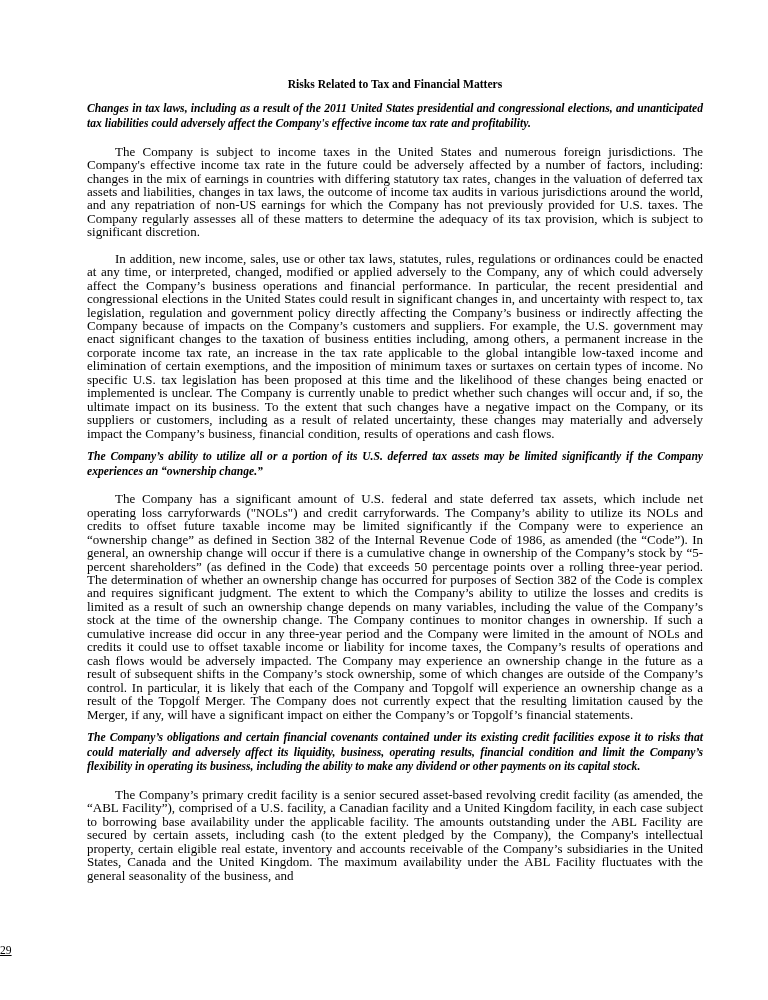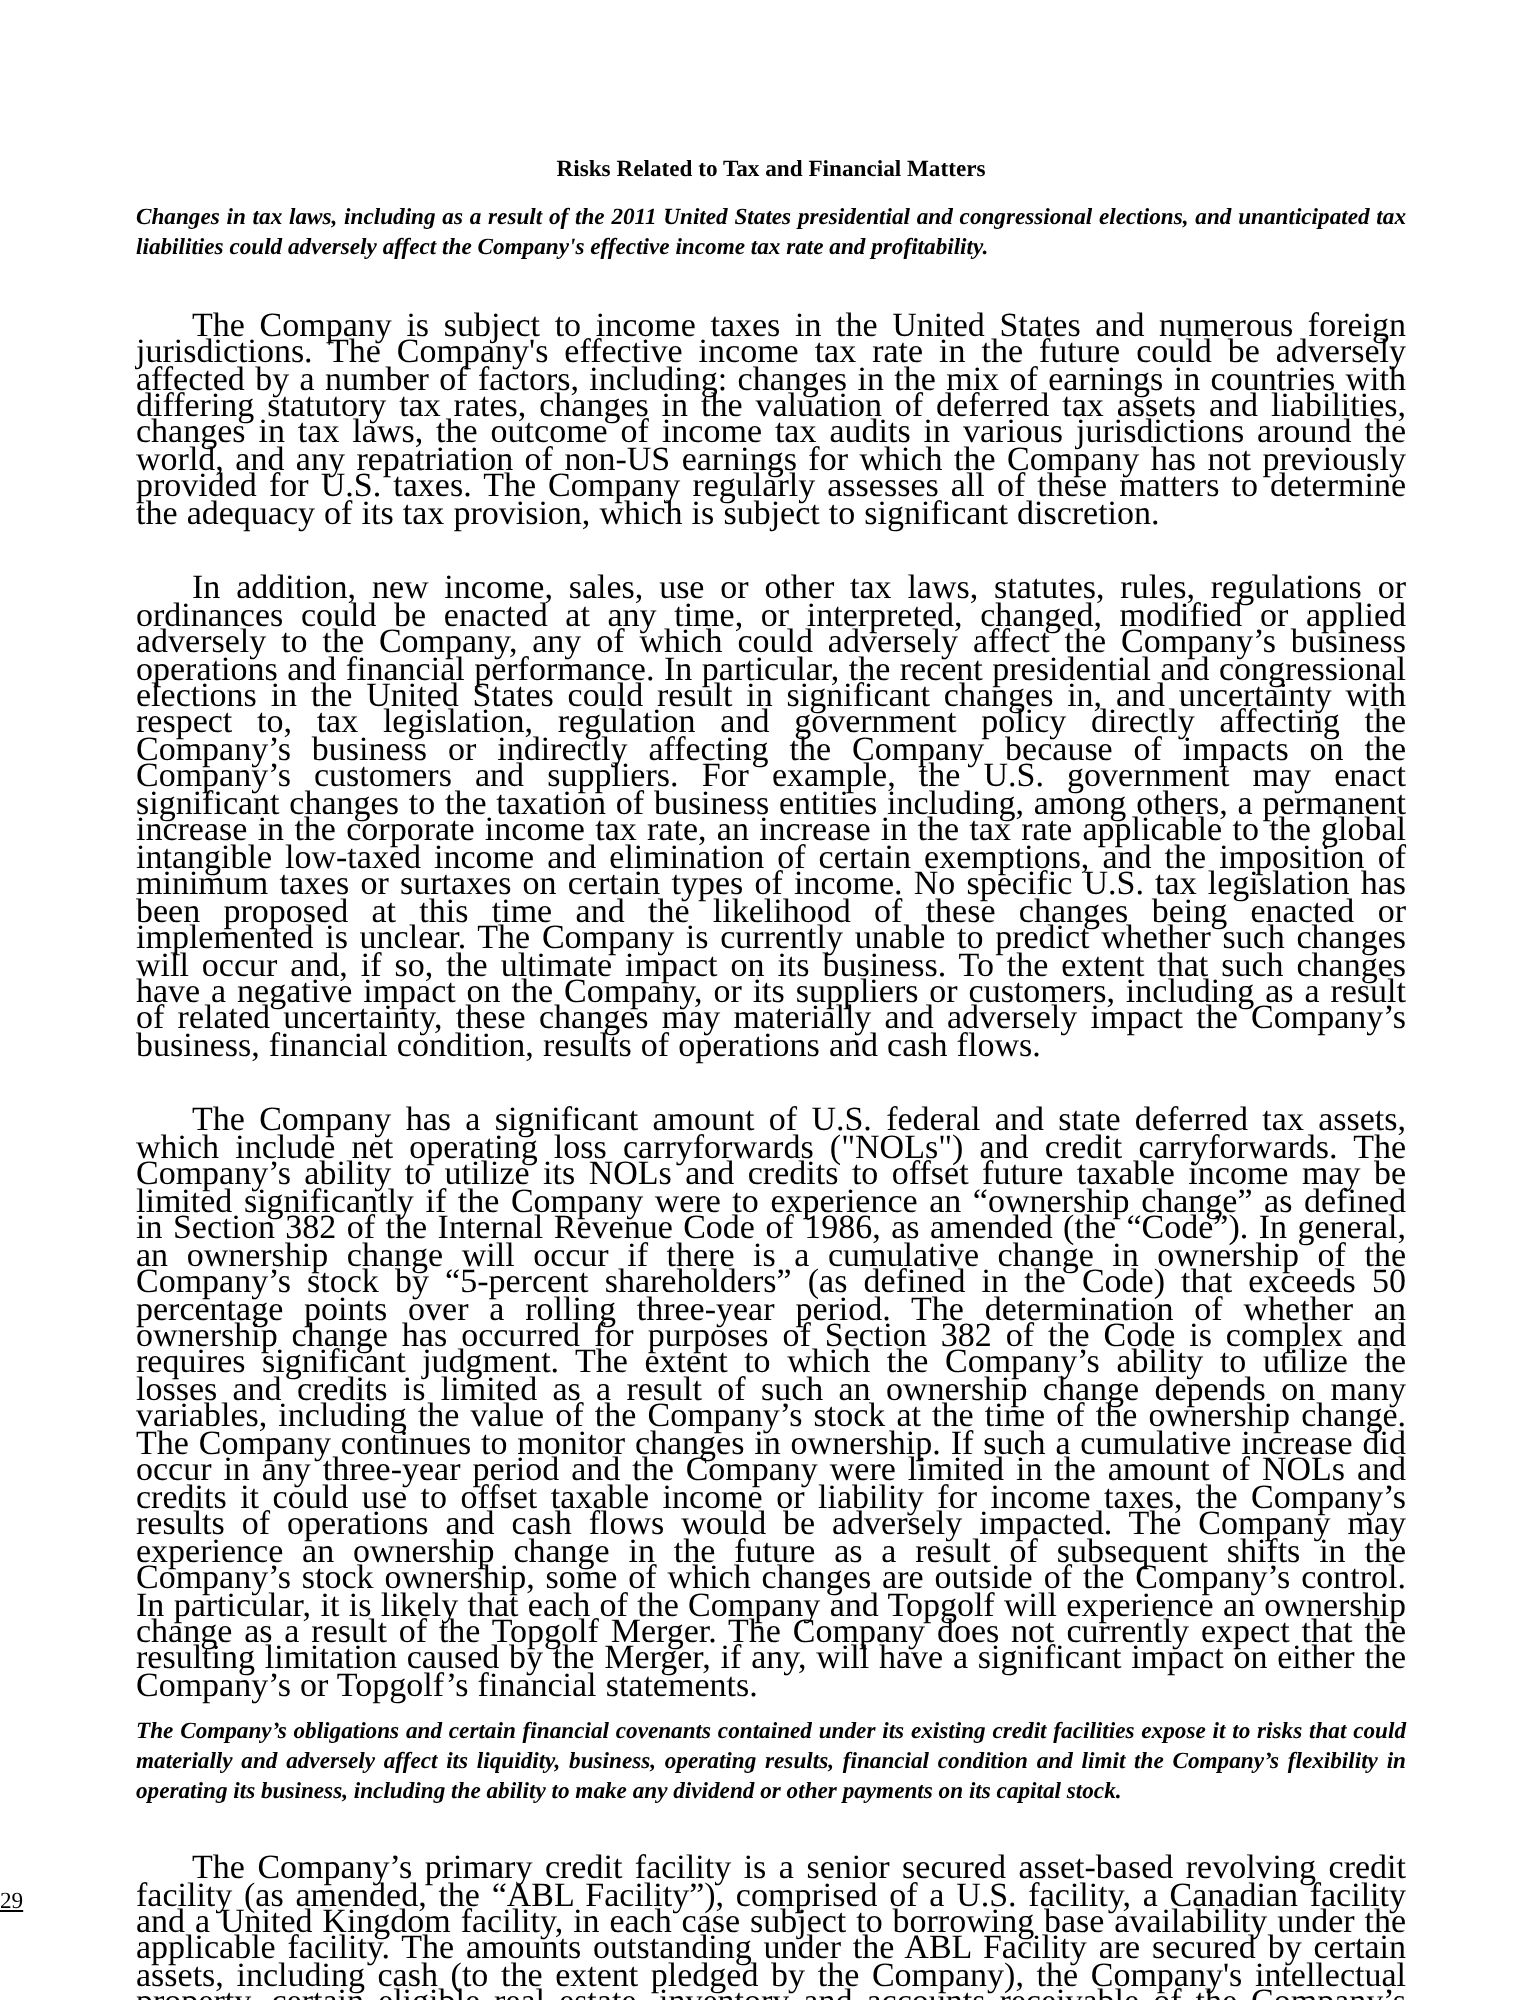--- a/index.html
+++ b/index.html
@@ -15,43 +15,43 @@
     font-family: "Liberation Serif", "DejaVu Serif", serif;
     position: relative;
     overflow: hidden;
   }
   .doc {
     position: absolute;
     top: 0;
     left: 0;
     width: 768px;
     height: 1000px;
-    padding: 78px 65px 0 68px;
+    padding: 78px 65px 0 87px;
   }
   .section-title {
     text-align: center;
     font-weight: bold;
     font-size: 11.6px;
     line-height: 13.4px;
     margin: 0 0 11px 0;
   }
   .risk-heading {
     font-weight: bold;
     font-style: italic;
     text-align: justify;
     font-size: 11.6px;
     line-height: 14.6px;
     margin: 10px 0 4px 0;
   }
   .para {
     text-align: justify;
     text-indent: 28px;
-    font-size: 17px;
+    font-size: 13px;
     line-height: 13.45px;
-    margin: 24px 0 0 0;
+    margin: 13px 0 0 0;
     word-spacing: 0.3px;
   }
   .page-number {
     position: absolute;
     left: 0;
     right: 0;
     top: 944px;
     text-align: left;
     font-size: 11.6px;
     text-decoration: underline;
@@ -63,20 +63,21 @@
 <div class="doc">
 
   <div class="section-title">Risks Related to Tax and Financial Matters</div>
 
   <div class="risk-heading">Changes in tax laws, including as a result of the 2011 United States presidential and congressional elections, and unanticipated tax liabilities could adversely affect the Company's effective income tax rate and profitability.</div>
 
   <p class="para">The Company is subject to income taxes in the United States and numerous foreign jurisdictions. The Company's effective income tax rate in the future could be adversely affected by a number of factors, including: changes in the mix of earnings in countries with differing statutory tax rates, changes in the valuation of deferred tax assets and liabilities, changes in tax laws, the outcome of income tax audits in various jurisdictions around the world, and any repatriation of non-US earnings for which the Company has not previously provided for U.S. taxes. The Company regularly assesses all of these matters to determine the adequacy of its tax provision, which is subject to significant discretion.</p>
 
   <p class="para">In addition, new income, sales, use or other tax laws, statutes, rules, regulations or ordinances could be enacted at any time, or interpreted, changed, modified or applied adversely to the Company, any of which could adversely affect the Company’s business operations and financial performance. In particular, the recent presidential and congressional elections in the United States could result in significant changes in, and uncertainty with respect to, tax legislation, regulation and government policy directly affecting the Company’s business or indirectly affecting the Company because of impacts on the Company’s customers and suppliers. For example, the U.S. government may enact significant changes to the taxation of business entities including, among others, a permanent increase in the corporate income tax rate, an increase in the tax rate applicable to the global intangible low-taxed income and elimination of certain exemptions, and the imposition of minimum taxes or surtaxes on certain types of income. No specific U.S. tax legislation has been proposed at this time and the likelihood of these changes being enacted or implemented is unclear. The Company is currently unable to predict whether such changes will occur and, if so, the ultimate impact on its business. To the extent that such changes have a negative impact on the Company, or its suppliers or customers, including as a result of related uncertainty, these changes may materially and adversely impact the Company’s business, financial condition, results of operations and cash flows.</p>
 
+  <div class="risk-heading">The Company’s ability to utilize all or a portion of its U.S. deferred tax assets may be limited significantly if the Company experiences an “ownership change.”</div>
 
   <p class="para">The Company has a significant amount of U.S. federal and state deferred tax assets, which include net operating loss carryforwards ("NOLs") and credit carryforwards. The Company’s ability to utilize its NOLs and credits to offset future taxable income may be limited significantly if the Company were to experience an “ownership change” as defined in Section 382 of the Internal Revenue Code of 1986, as amended (the “Code”). In general, an ownership change will occur if there is a cumulative change in ownership of the Company’s stock by “5-percent shareholders” (as defined in the Code) that exceeds 50 percentage points over a rolling three-year period. The determination of whether an ownership change has occurred for purposes of Section 382 of the Code is complex and requires significant judgment. The extent to which the Company’s ability to utilize the losses and credits is limited as a result of such an ownership change depends on many variables, including the value of the Company’s stock at the time of the ownership change. The Company continues to monitor changes in ownership. If such a cumulative increase did occur in any three-year period and the Company were limited in the amount of NOLs and credits it could use to offset taxable income or liability for income taxes, the Company’s results of operations and cash flows would be adversely impacted. The Company may experience an ownership change in the future as a result of subsequent shifts in the Company’s stock ownership, some of which changes are outside of the Company’s control. In particular, it is likely that each of the Company and Topgolf will experience an ownership change as a result of the Topgolf Merger. The Company does not currently expect that the resulting limitation caused by the Merger, if any, will have a significant impact on either the Company’s or Topgolf’s financial statements.</p>
 
   <div class="risk-heading">The Company’s obligations and certain financial covenants contained under its existing credit facilities expose it to risks that could materially and adversely affect its liquidity, business, operating results, financial condition and limit the Company’s flexibility in operating its business, including the ability to make any dividend or other payments on its capital stock.</div>
 
   <p class="para">The Company’s primary credit facility is a senior secured asset-based revolving credit facility (as amended, the “ABL Facility”), comprised of a U.S. facility, a Canadian facility and a United Kingdom facility, in each case subject to borrowing base availability under the applicable facility. The amounts outstanding under the ABL Facility are secured by certain assets, including cash (to the extent pledged by the Company), the Company's intellectual property, certain eligible real estate, inventory and accounts receivable of the Company’s subsidiaries in the United States, Canada and the United Kingdom.  The maximum availability under the ABL Facility fluctuates with the general seasonality of the business, and</p>
 
 </div>
 
 <div class="page-number">29</div>

